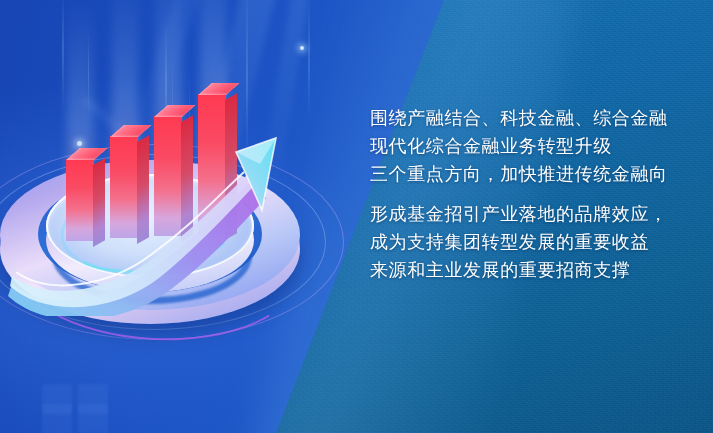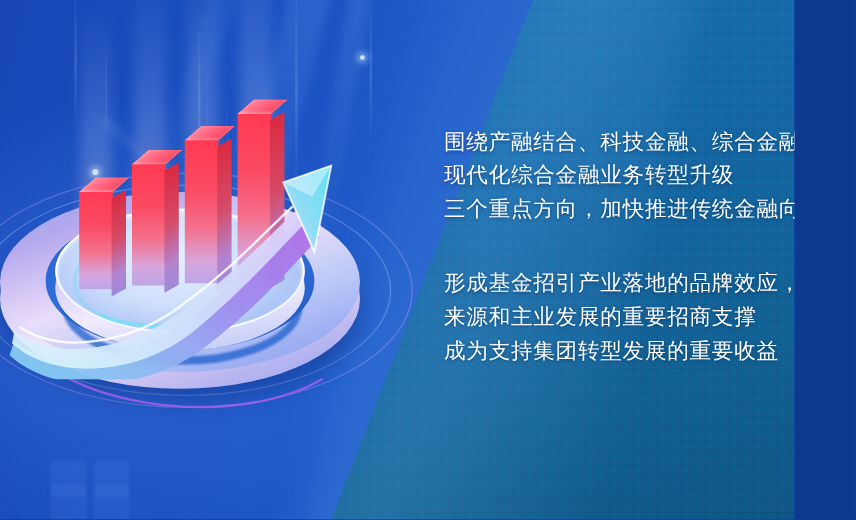--- a/index.html
+++ b/index.html
@@ -1,21 +1,21 @@
 <!DOCTYPE html>
 <html><head>
 <meta charset="utf-8">
 <title>Finance Banner</title>
 <style>
   html,body{margin:0;padding:0;background:#0d3a8f;}
   *{box-sizing:border-box;}
 
   #stage{
     position:relative;
-    width:662px;height:433px;
+    width:713px;height:433px;
     overflow:hidden;
     font-family:"Liberation Sans","DejaVu Sans",sans-serif;
     background:#1a4fbd;
   }
 
   
   .bg-base{
     position:absolute;inset:0;
     background:
       radial-gradient(ellipse 60% 70% at 14% 62%, rgba(60,120,230,.55) 0%, rgba(26,79,189,0) 62%),
@@ -139,21 +139,21 @@
   .beam{position:absolute;filter:blur(5px);
     background:linear-gradient(180deg,rgba(160,205,255,0) 0%,rgba(180,215,255,.22) 60%,rgba(255,180,190,.30) 100%);}
 
   
   #arrow{position:absolute;left:10px;top:40px;width:300px;height:180px;}
 
   
   #copy{position:absolute;left:370px;top:104px;width:320px;}
   .para{margin:0;color:#ffffff;font-size:18px;line-height:28px;letter-spacing:.6px;
         text-shadow:0 1px 3px rgba(0,35,80,.55);font-weight:400;}
-  .para + .para{margin-top:36px;font-family:Liberation Mono, monospace;}
+  .para + .para{margin-top:12px;}
   .pline{display:block;white-space:nowrap;}
 </style>
 </head>
 <body>
 
 <div id="stage">
 
   <div class="bg-base"></div>
   <div class="bg-wedge"></div>
   <div class="wedge-glow"></div>
@@ -256,18 +256,18 @@
   </div>
 
   <div id="copy">
     <p class="para">
       <span class="pline">围绕产融结合、科技金融、综合金融</span>
       <span class="pline">现代化综合金融业务转型升级</span>
       <span class="pline">三个重点方向，加快推进传统金融向</span>
     </p>
     <p class="para">
       <span class="pline">形成基金招引产业落地的品牌效应，</span>
+      <span class="pline">成为支持集团转型发展的重要收益</span>
       <span class="pline">来源和主业发展的重要招商支撑</span>
-      <span class="pline">成为支持集团转型发展的重要收益</span>
     </p>
   </div>
 
 </div>
 
 </body></html>

